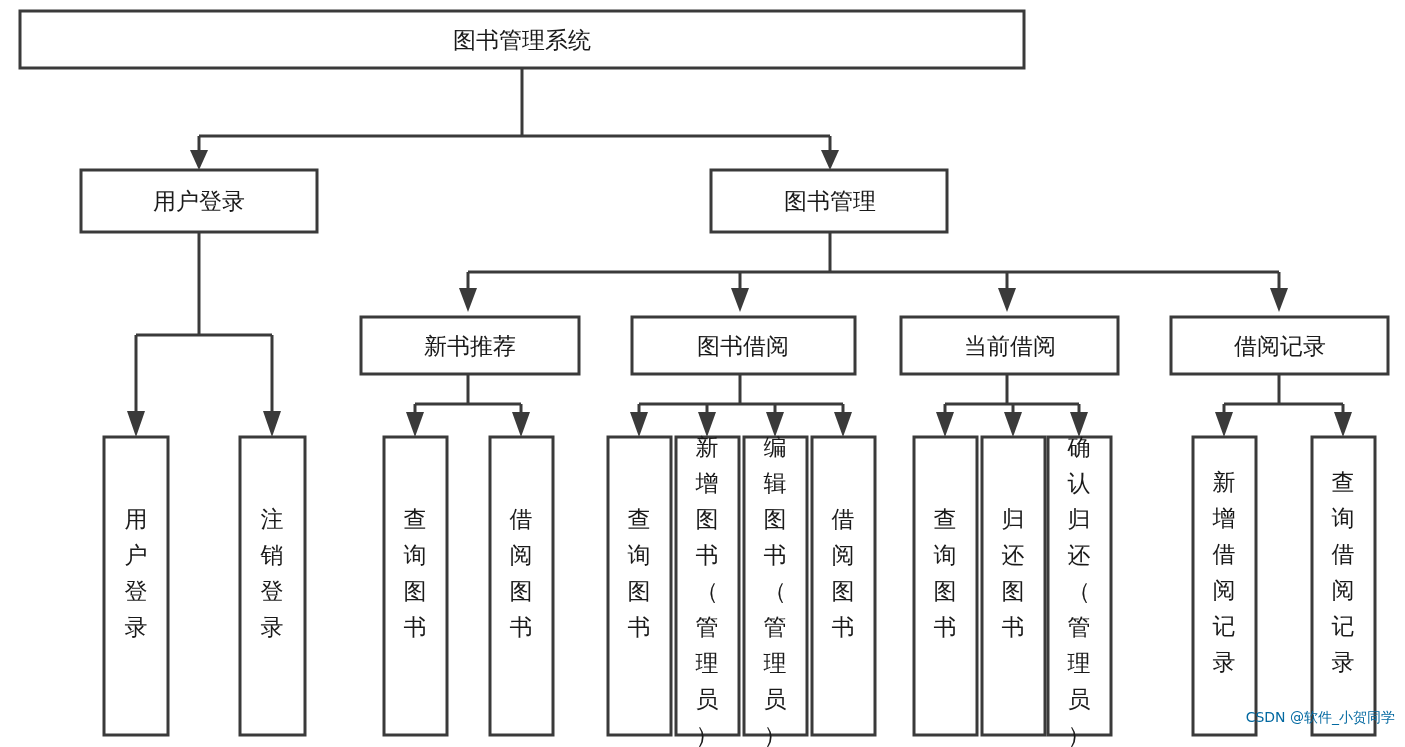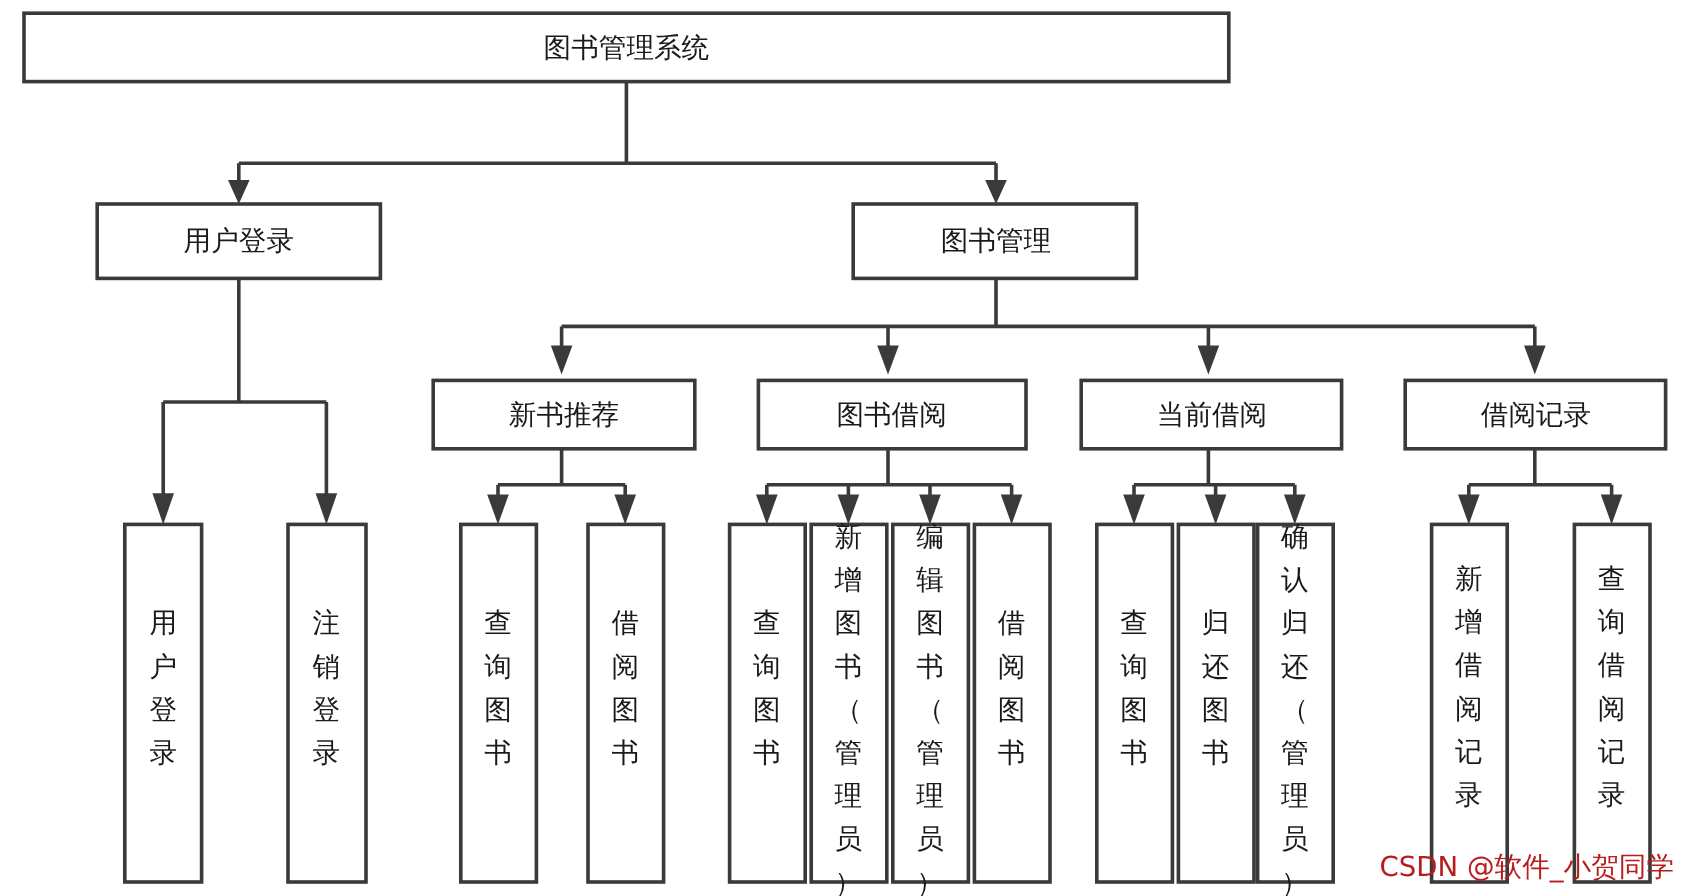--- a/index.html
+++ b/index.html
@@ -43,24 +43,24 @@
     fill: none;
     stroke-linecap: butt;
   }
   .arrow-head {
     fill: #3a3a3a;
     stroke: none;
   }
   .watermark {
     position: absolute;
     right: 10px;
-    bottom: 9px;
-    font-family: "DejaVu Sans", "Liberation Sans", sans-serif;
-    font-size: 23px;
-    color: #b91c1c;
+    bottom: 20px;
+    font-family: "DejaVu Sans", "Liberation Sans", sans-serif;
+    font-size: 14px;
+    color: #0369a1;
     white-space: nowrap;
     pointer-events: none;
   }
 </style>
 </head>
 <body>
 
 <svg id="diagram" viewBox="0 0 1405 747" xmlns="http://www.w3.org/2000/svg">
 
   <g>

